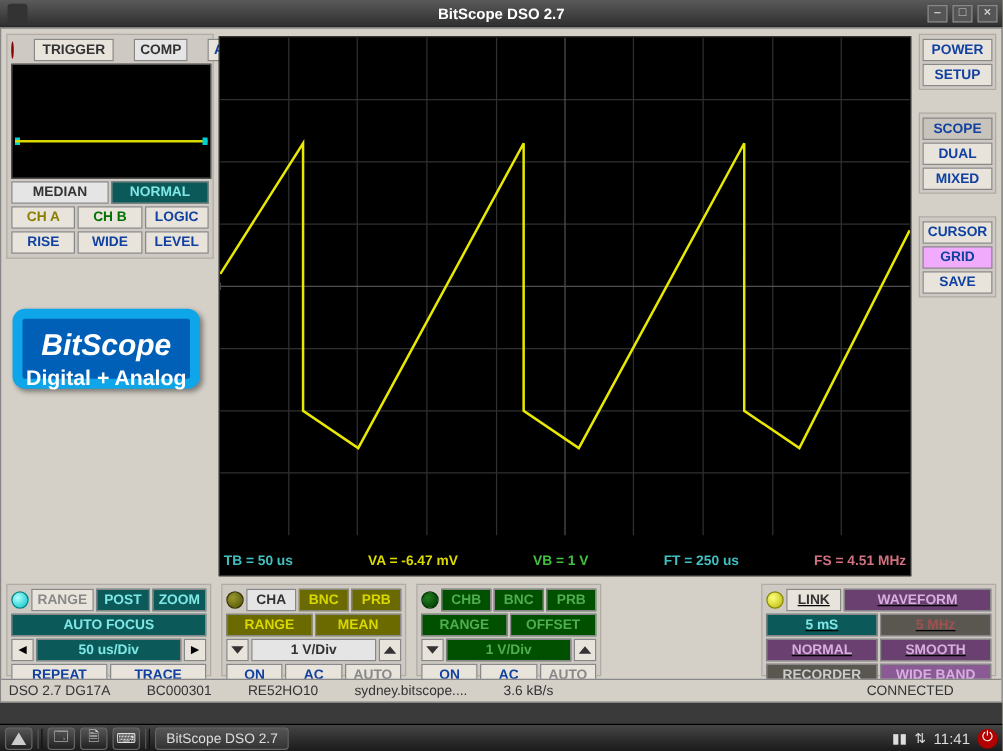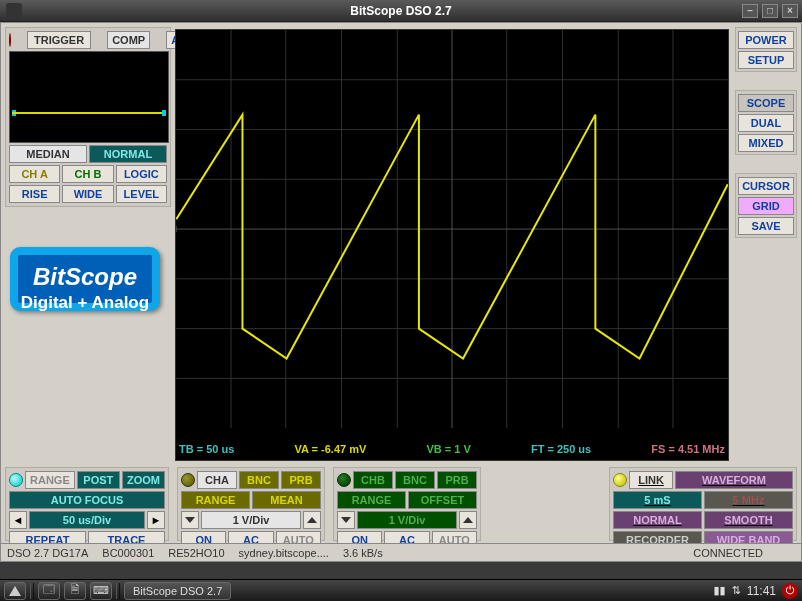--- a/index.html
+++ b/index.html
@@ -70,21 +70,21 @@
   .bgsp { flex:1;}
   .bg4 { width:188px;text-decoration:underline;}
   .bghdr{ display:flex; gap:2px; align-items:center; margin-bottom:2px;}
   .bghdr .btn{ flex:1;}
   .brow { display:flex; gap:2px; margin-bottom:2px; align-items:center;}
   .brow .btn { flex:1;}
   .brow .arrow { width:18px; flex:none;}
   .longbtn { width:100%; text-align:center;}
   
   
-  .stband { position:absolute; left:0;right:0; bottom:0; height:18px; background:#d4d0c8; border-top:1px solid #888; display:flex; align-items:center; font-size:11px; color:#333; padding:0 6px; gap:14px;}
+  .stband { position:absolute; left:0;right:0; bottom:0; height:18px; background:#d4d0c8; border-top:1px solid #888; display:flex; align-items:center; font-size:11px; color:#333; padding:0 6px; gap:29px;}
   .stband .conn { margin-left:auto; margin-right:32px;}
   
   
   .taskbar { position:absolute; left:0; right:0; bottom:0; height:22px; background:linear-gradient(#454545,#1a1a1a); border-top:1px solid #000; display:flex; align-items:center; color:#ddd; font-size:11px; padding:0 4px; gap:4px;}
   .taskbar .tbtn { height:18px; padding:0 8px; background:linear-gradient(#555,#333); border:1px solid #666; border-radius:3px; display:flex; align-items:center; gap:4px; cursor:pointer;}
   .taskbar .launch { width:22px;height:18px; background:linear-gradient(#555,#222); border-radius:3px; border:1px solid #666; display:flex;align-items:center;justify-content:center;}
   .taskbar .sep { width:4px;height:16px;border-left:1px solid #555;border-right:1px solid #111;}
   .taskbar .tray { margin-left:auto; display:flex; align-items:center; gap:6px;}
   .taskbar .clk { font-size:12px;}
   .taskbar .pwr { width:16px;height:16px;background:#b00000;border-radius:50%;color:#fff;font-size:11px;text-align:center;line-height:15px;}

